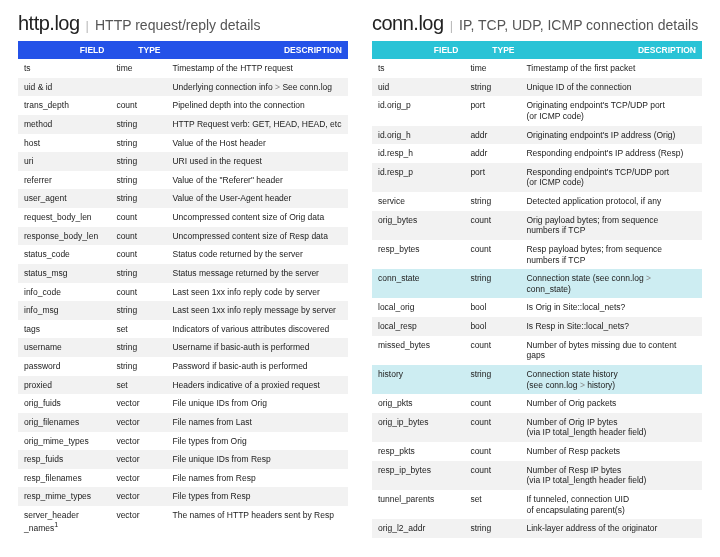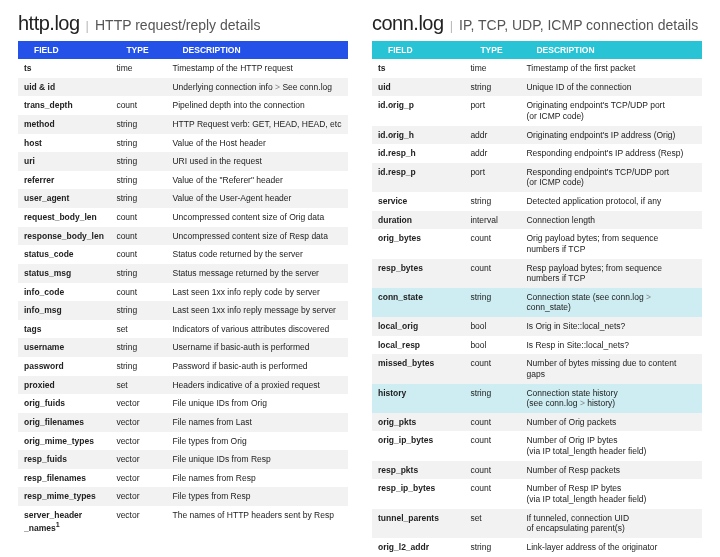--- a/index.html
+++ b/index.html
@@ -4,28 +4,28 @@
 <style>
   * { margin: 0; padding: 0; box-sizing: border-box; }
   body { font-family: -apple-system, Helvetica, Arial, sans-serif; font-size: 9px; background: #fff; width: 720px; padding: 12px 18px; color: #222; }
   .columns { display: flex; gap: 24px; }
   .col { flex: 1; }
   .title-line { display: flex; align-items: baseline; gap: 6px; margin-bottom: 6px; }
   .title { font-size: 20px; font-weight: 400; letter-spacing: -0.5px; }
   .bar { color: #bbb; font-size: 13px; }
   .subtitle { font-size: 14px; color: #555; font-weight: 300; }
   table { width: 100%; border-collapse: collapse; table-layout: fixed; }
-  th { text-align: left; font-weight: 700; font-size: 8.5px; padding: 4px 16px; color: #fff; }
+  th { text-align: right; font-weight: 700; font-size: 8.5px; padding: 4px 6px; color: #fff; }
   .hdr-blue th { background: #2452e8; }
   .hdr-cyan th { background: #29c3d6; }
   td { padding: 4px 6px; font-size: 8.5px; vertical-align: top; line-height: 1.25; }
   tbody tr:nth-child(even) td { background: #f2f2f2; }
   tbody tr:nth-child(odd) td { background: #fff; }
   tbody tr.hl td { background: #cdedf2; }
-  td.fname { font-weight: 700; }
+  td.fname { font-weight: 400; }
   .c-field { width: 28%; }
   .c-type { width: 17%; }
   .c-desc { width: 55%; }
   .gt { color: #888; }
   b.inline { font-weight: 400; }
 </style>
 </head>
 <body>
 
 <div class="columns">
@@ -228,25 +228,20 @@
             <td class="fname">id.resp_p</td>
             <td>port</td>
             <td>Responding endpoint's TCP/UDP port<br>(or ICMP code)</td>
           </tr>
           <tr>
             <td class="fname">service</td>
             <td>string</td>
             <td>Detected application protocol, if any</td>
           </tr>
           <tr>
-            <td class="fname">duration</td>
-            <td>interval</td>
-            <td>Connection length</td>
-          </tr>
-          <tr>
             <td class="fname">orig_bytes</td>
             <td>count</td>
             <td>Orig payload bytes; from sequence<br>numbers if TCP</td>
           </tr>
           <tr>
             <td class="fname">resp_bytes</td>
             <td>count</td>
             <td>Resp payload bytes; from sequence<br>numbers if TCP</td>
           </tr>
           <tr class="hl">

